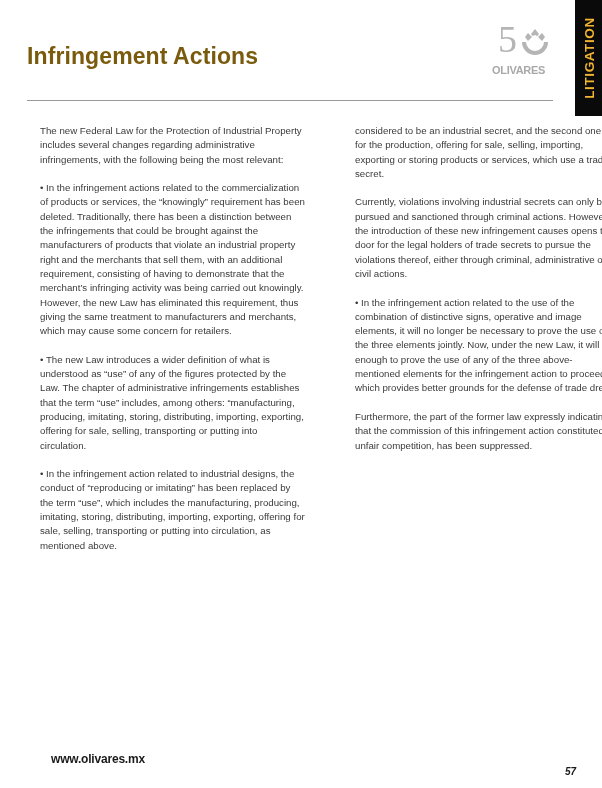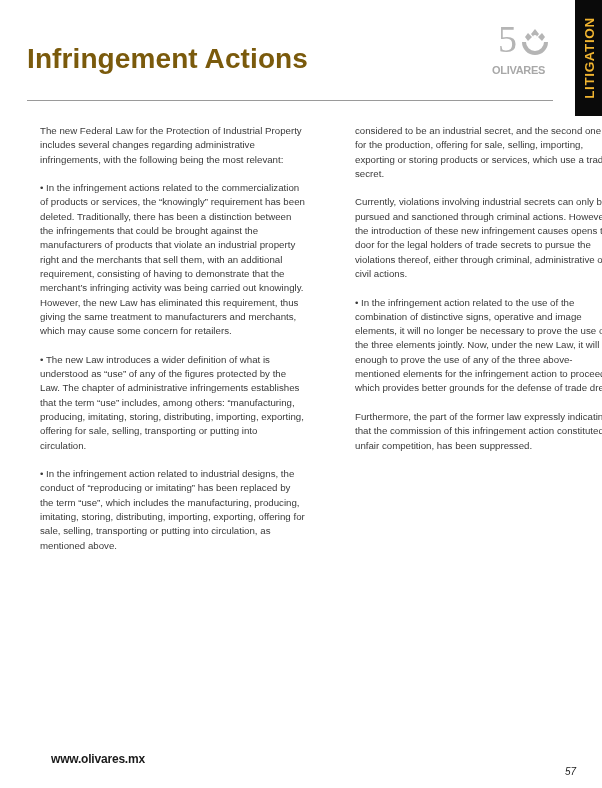--- a/index.html
+++ b/index.html
@@ -1,30 +1,30 @@
 <!DOCTYPE html>
 <html><head>
   <meta charset="utf-8">
   <style>
     html, body { margin:0; padding:0; }
     body { width:602px; height:788px; background:#ffffff; position:relative; overflow:hidden; font-family:"Liberation Sans", sans-serif; color:#333333; }
-    .title { position:absolute; left:27px; top:43px; font-size:28px; font-weight:bold; color:#7a5a0c; letter-spacing:0.1px; margin:0; }
+    .title { position:absolute; left:27px; top:43px; font-size:23px; font-weight:bold; color:#7a5a0c; letter-spacing:0.1px; margin:0; }
     .rule { position:absolute; left:27px; top:100px; width:526px; height:1px; background:#9a9a9a; }
     .logo { position:absolute; left:492px; top:24px; width:64px; height:58px; }
     .logo .num { position:absolute; left:6px; top:-4px; font-family:"Liberation Serif", serif; font-size:38px; color:#b5b5b5; line-height:38px; }
     .logo .emblem { position:absolute; left:28px; top:2px; width:30px; height:30px; }
     .logo .wordmark { position:absolute; left:0; top:40px; width:64px; text-align:left; font-size:11px; font-weight:bold; color:#a8a8a8; letter-spacing:-0.3px; }
     .tab { position:absolute; left:575px; top:0; width:27px; height:116px; background:#0a0a0a; }
     .tab span { position:absolute; left:50%; top:58px; transform:translate(-50%,-50%) rotate(-90deg); color:#f0b430; font-weight:bold; font-size:13.5px; letter-spacing:0.6px; white-space:nowrap; font-family:"Liberation Sans", sans-serif; }
     .col { position:absolute; top:124px; width:266px; font-size:9.7px; line-height:14.3px; color:#3a3a3a; }
     .col.left { left:28px;margin-left:12px; }
     .col.right { left:315px; width:262px;margin-left:40px; }
     .col p { margin:0 0 14.3px 0; }
     .footer-url { position:absolute; left:27px; top:752px; font-size:12px; font-weight:bold; color:#1a1a1a; letter-spacing:-0.2px;margin-left:24px; }
-    .page-num { position:absolute; left:565px; top:766px; font-size:10px; font-weight:normal; font-style:italic; color:#1a1a1a; }
+    .page-num { position:absolute; left:565px; top:766px; font-size:10px; font-weight:bold; font-style:italic; color:#1a1a1a; }
   </style>
 </head>
 <body>
 
 <h1 class="title">Infringement Actions</h1>
 
 <div class="logo">
   <span class="num">5</span>
   <svg class="emblem" viewBox="0 0 30 30">
     <path d="M4 16 A11 11 0 0 0 26 16" fill="none" stroke="#b5b5b5" stroke-width="4"></path>

